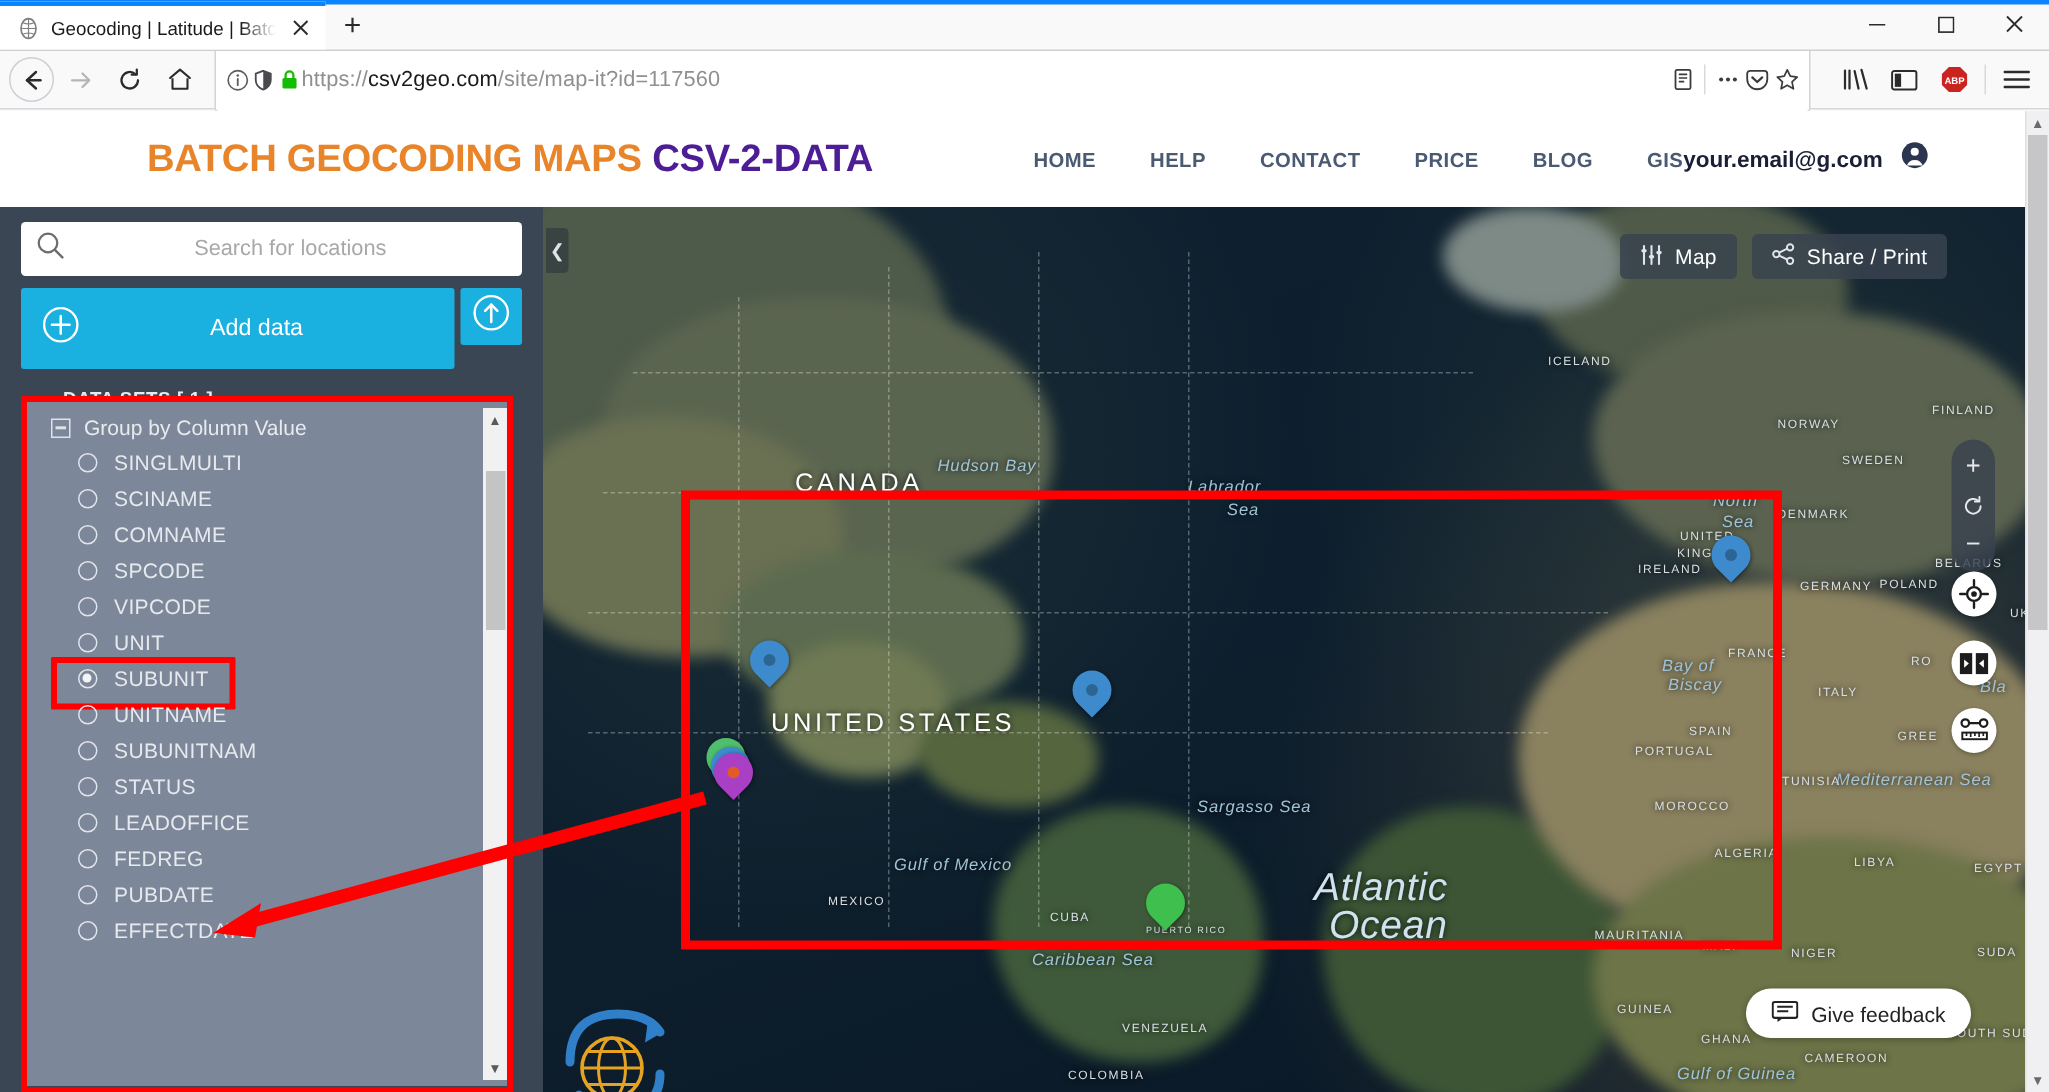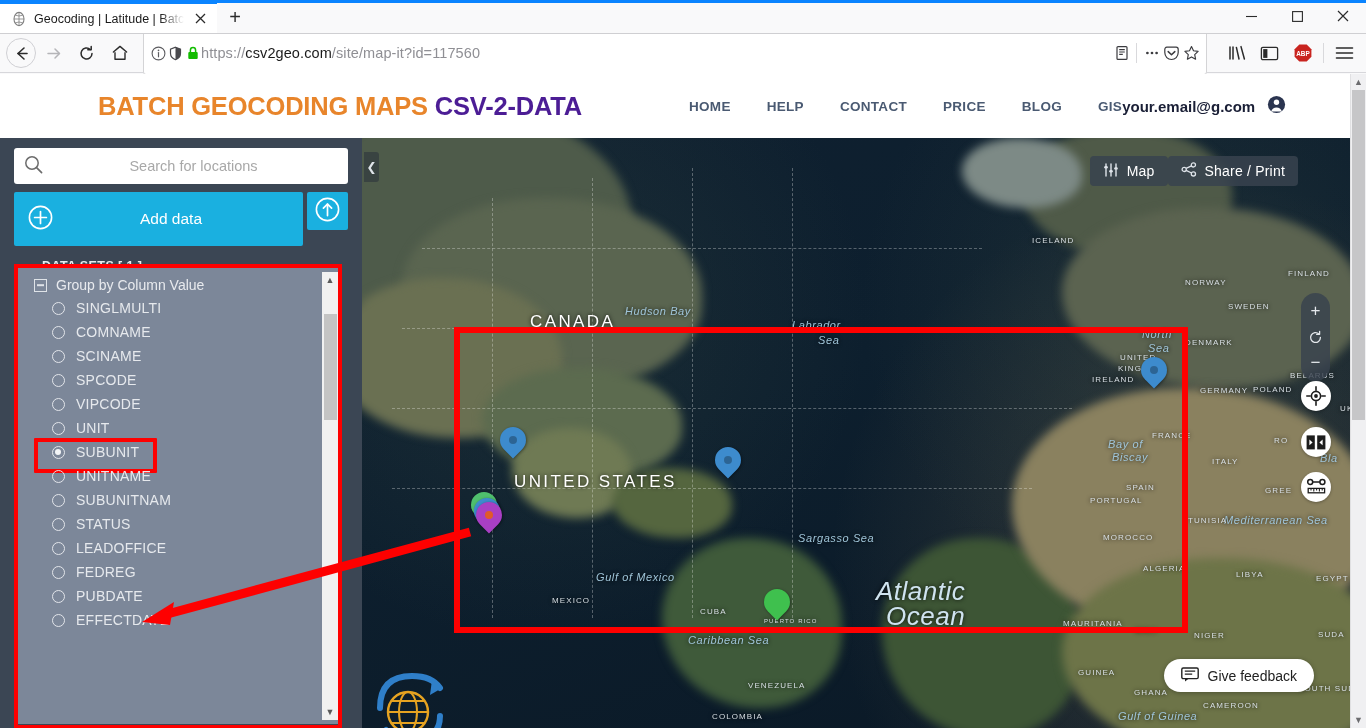--- a/index.html
+++ b/index.html
@@ -121,21 +121,21 @@
   .marker .pin {
     width: 26px; height: 26px; border-radius: 50% 50% 50% 0;
     transform: rotate(-45deg); position: absolute; top: 0; left: 0;
     box-shadow: 0 1px 3px rgba(0,0,0,.45);
   }
   .marker .dot {
     position: absolute; width: 8px; height: 8px; border-radius: 50%;
     left: 9px; top: 9px; background: rgba(0,0,0,.28);
   }
 
-  .map-topbtns { position: absolute; top: 18px; right: 52px; display: flex; z-index: 20; padding-left: 24px;}
+  .map-topbtns { position: absolute; top: 18px; right: 52px; display: flex; gap: 10px; z-index: 20; padding-left: 24px;}
   .mapbtn {
     background: rgba(56,66,78,.86); color: #fff; border-radius: 4px;
     height: 30px; display: flex; align-items: center; gap: 8px;
     padding: 0 13px; font-size: 14px; letter-spacing: .2px;
   }
   .zoomstack {
     position: absolute; right: 20px; top: 155px; width: 29px;
     background: rgba(56,66,78,.82); border-radius: 15px; z-index: 20;
     display: flex; flex-direction: column; align-items: center; padding: 5px 0;
   }
@@ -629,25 +629,25 @@
               <div class="treehead">
                 <span class="boxminus"></span>
                 <span>Group by Column Value</span>
               </div>
               <div class="titem">
                   <span class="radio"></span>
                   <span>SINGLMULTI</span>
                 </div>
               <div class="titem">
                   <span class="radio"></span>
+                  <span>SCINAME</span>
+                </div>
+              <div class="titem">
+                  <span class="radio"></span>
                   <span>COMNAME</span>
-                </div>
-              <div class="titem">
-                  <span class="radio"></span>
-                  <span>SCINAME</span>
                 </div>
               <div class="titem">
                   <span class="radio"></span>
                   <span>SPCODE</span>
                 </div>
               <div class="titem">
                   <span class="radio"></span>
                   <span>VIPCODE</span>
                 </div>
               <div class="titem">

